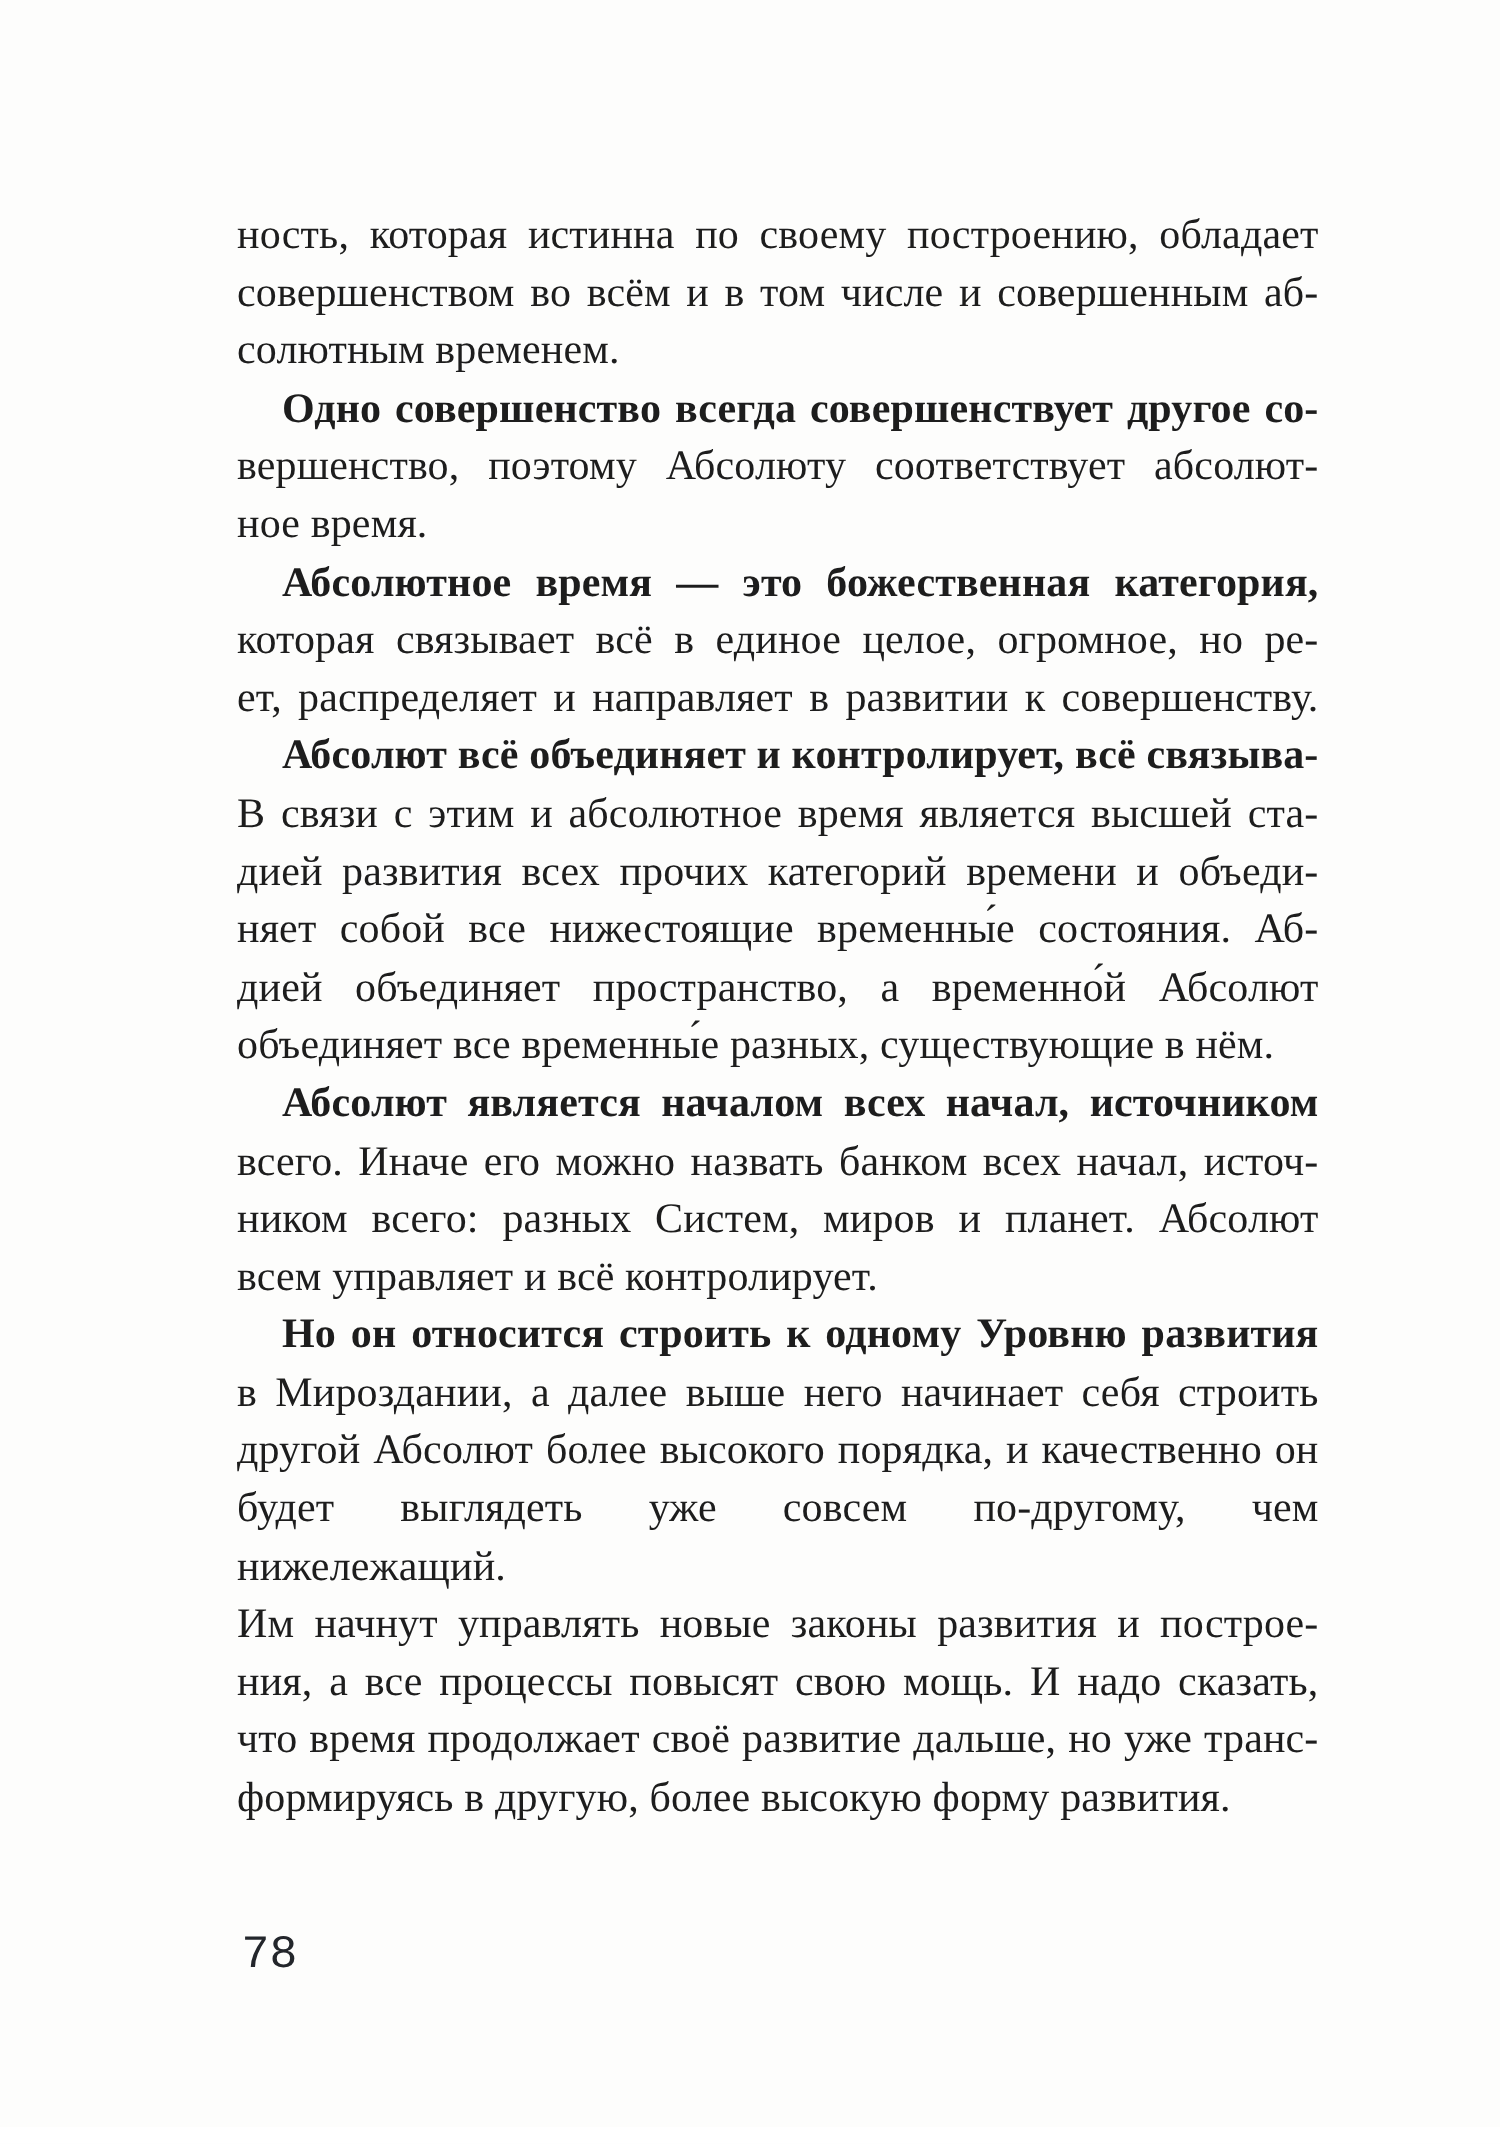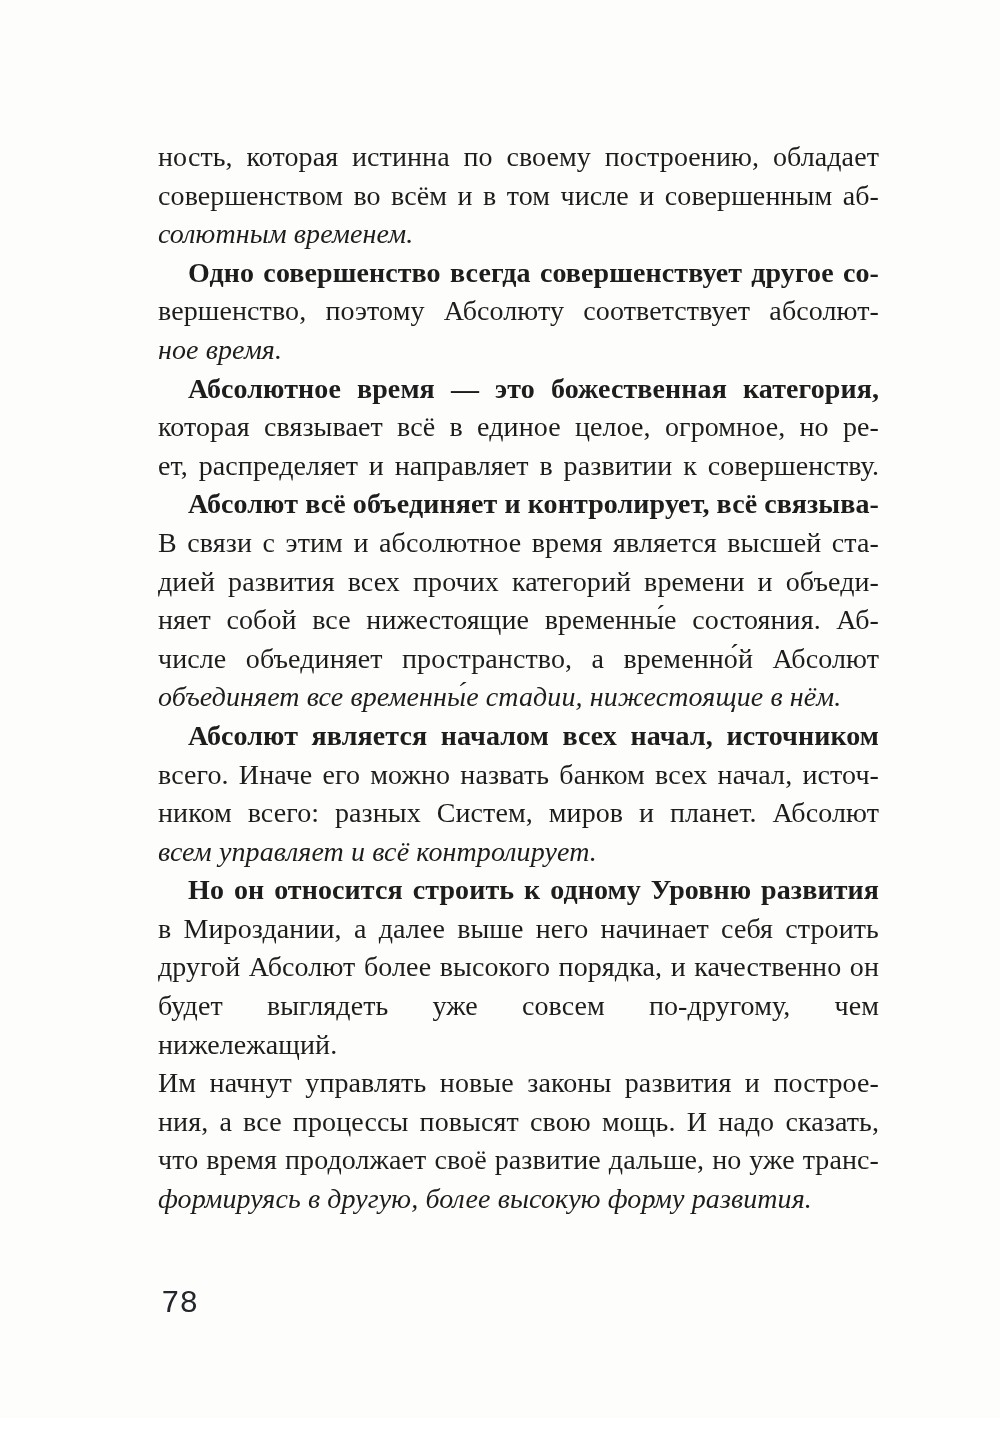--- a/index.html
+++ b/index.html
@@ -35,21 +35,20 @@
     letter-spacing: 0.1px;
   }
 
   .line.indent {
     text-indent: 30px;
     font-weight: bold;
   }
 
   .line.para-end {
     text-align-last: left;
-    font-style: italic;
   }
 
   .pageno {
     position: absolute;
     left: 161px;
     top: 1288px;
     font-size: 31px;
     line-height: 1;
     color: #23262b;
     font-family: Liberation Mono, monospace;
@@ -66,22 +65,22 @@
       <div class="line indent">Одно совершенство всегда совершенствует другое со-</div>
       <div class="line">вершенство, поэтому Абсолюту соответствует абсолют-</div>
       <div class="line para-end">ное время.</div>
       <div class="line indent">Абсолютное время — это божественная категория,</div>
       <div class="line">которая связывает всё в единое целое, огромное, но ре-</div>
       <div class="line">ет, распределяет и направляет в развитии к совершенству.</div>
       <div class="line indent">Абсолют всё объединяет и контролирует, всё связыва-</div>
       <div class="line">В связи с этим и абсолютное время является высшей ста-</div>
       <div class="line">дией развития всех прочих категорий времени и объеди-</div>
       <div class="line">няет собой все нижестоящие временны́е состояния. Аб-</div>
-      <div class="line">числе объединяет пространство, а временно́й Абсолют</div>
-      <div class="line para-end">объединяет все временны́е стадии, нижестоящие в нём.</div>
+      <div class="line">дией объединяет пространство, а временно́й Абсолют</div>
+      <div class="line para-end">объединяет все временны́е разных, существующие в нём.</div>
       <div class="line indent">Абсолют является началом всех начал, источником</div>
       <div class="line">всего. Иначе его можно назвать банком всех начал, источ-</div>
       <div class="line">ником всего: разных Систем, миров и планет. Абсолют</div>
       <div class="line para-end">всем управляет и всё контролирует.</div>
       <div class="line indent">Но он относится строить к одному Уровню развития</div>
       <div class="line">в Мироздании, а далее выше него начинает себя строить</div>
       <div class="line">другой Абсолют более высокого порядка, и качественно он</div>
       <div class="line">будет выглядеть уже совсем по-другому, чем нижележащий.</div>
       <div class="line">Им начнут управлять новые законы развития и построе-</div>
       <div class="line">ния, а все процессы повысят свою мощь. И надо сказать,</div>

